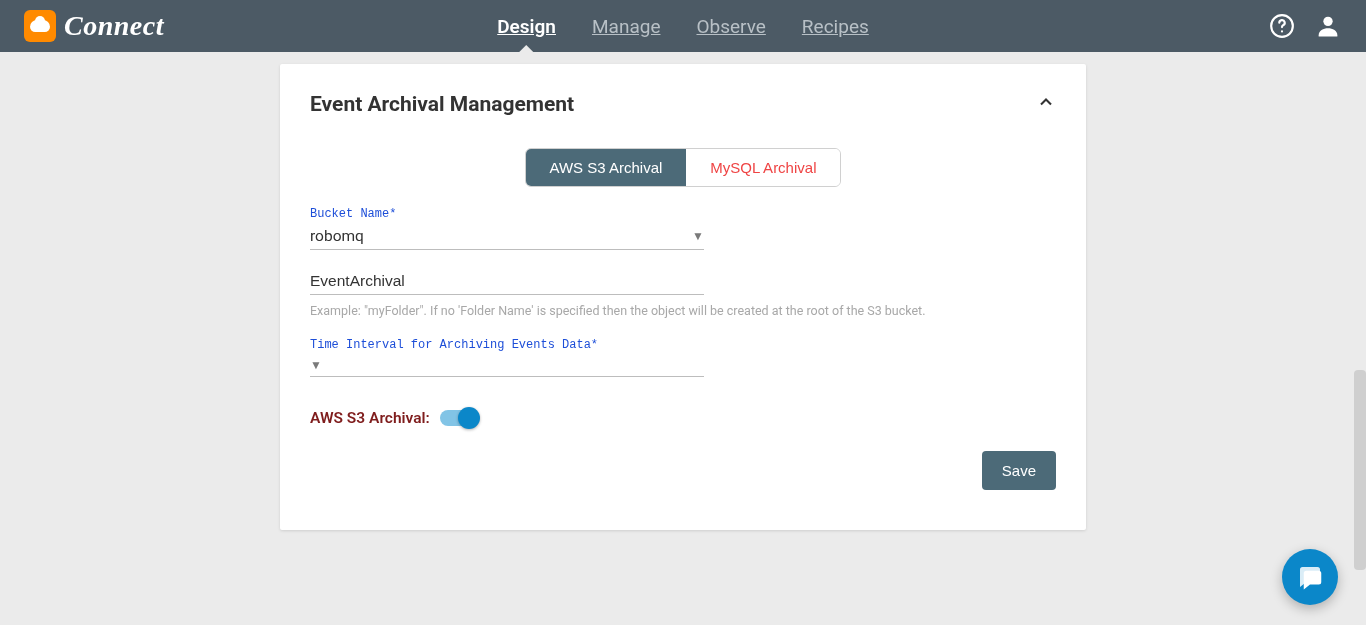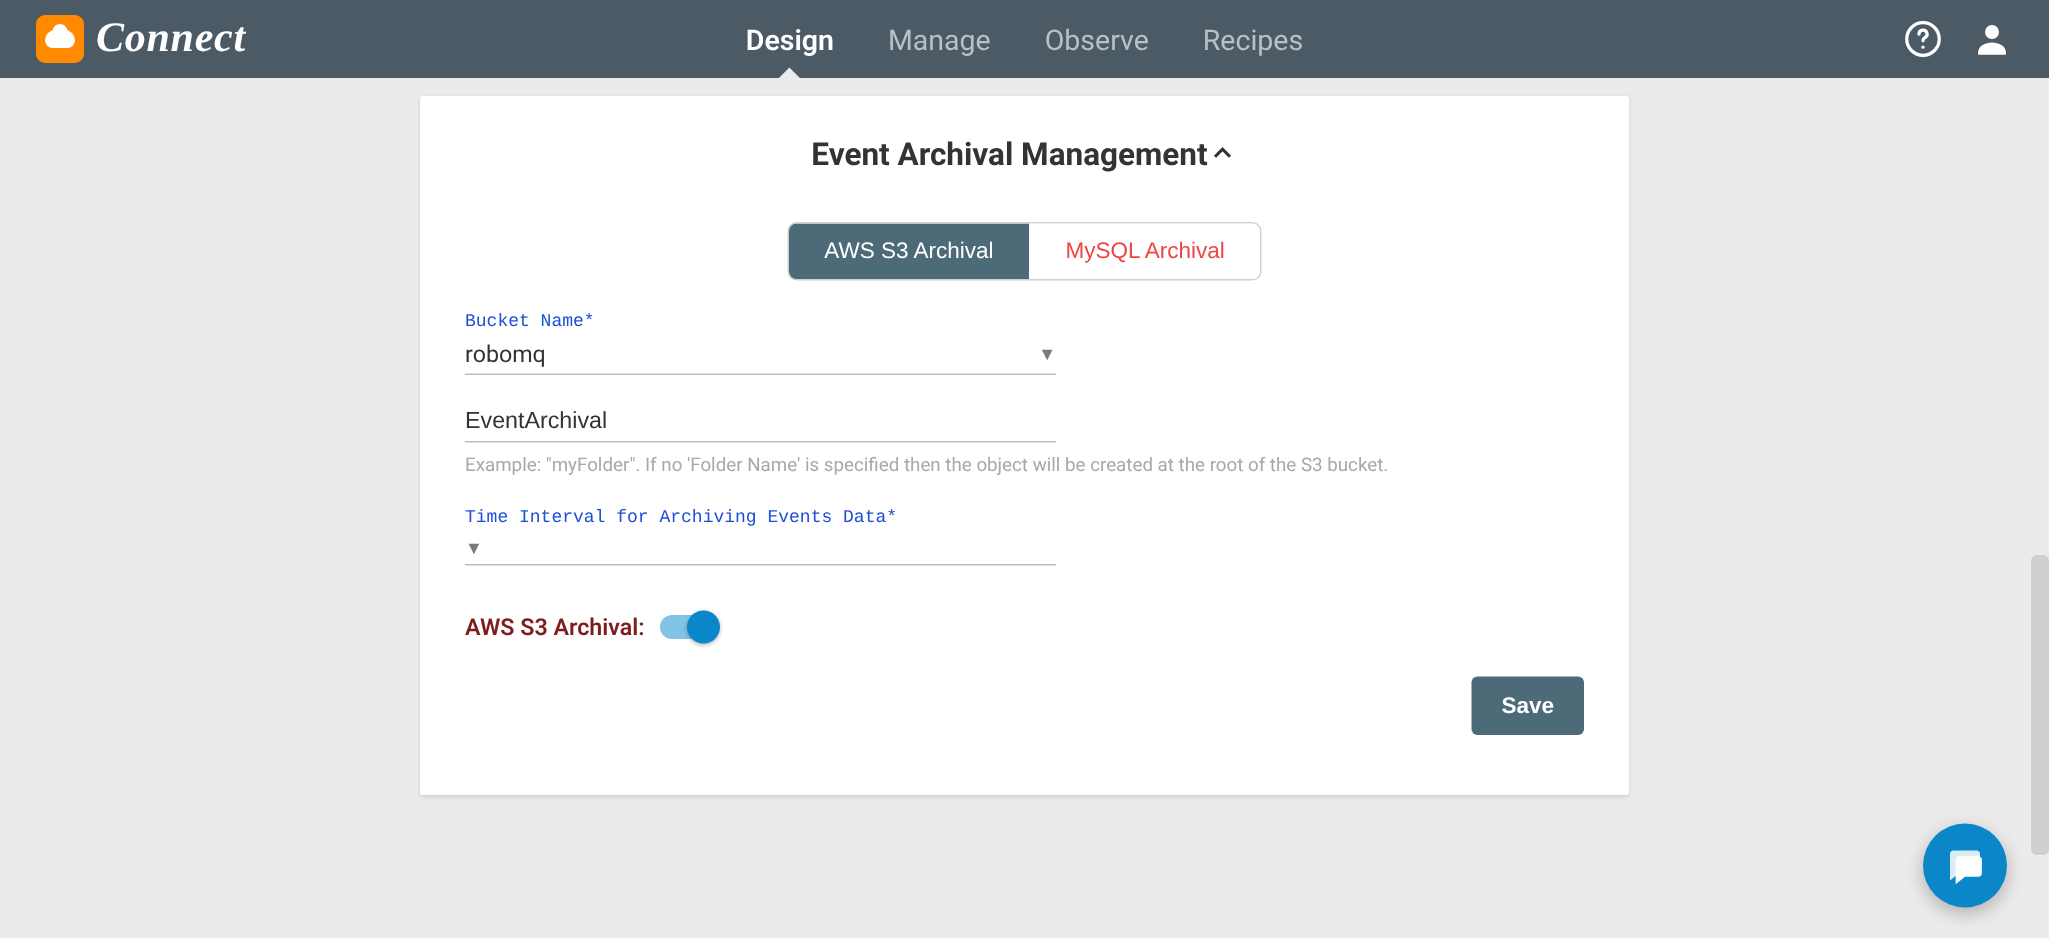--- a/index.html
+++ b/index.html
@@ -49,20 +49,21 @@
     display:flex; gap:36px; height:100%;
     align-items:center;
   }
   .nav-item {
     color:#b8c0c6;
     font-size:19px;
     cursor:pointer;
     height:100%;
     display:flex; align-items:center;
     position:relative;
+    text-decoration:underline;
   }
   .nav-item.active {
     color:#fff;
     font-weight:600;
   }
   .nav-item.active::after {
     content:'';
     position:absolute;
     bottom:-1px; left:50%; transform:translateX(-50%);
     width:0; height:0;
@@ -87,21 +88,21 @@
   }
   .card {
     background:#fff;
     width:806px;
     border-radius:2px;
     box-shadow:0 1px 3px rgba(0,0,0,0.12);
     padding:28px 30px 40px 30px;
     position:relative;
   }
   .card-header {
-    display:flex; justify-content:center; align-items:center;
+    display:flex; justify-content:space-between; align-items:center;
   }
   .card-title {
     font-size:21px;
     font-weight:700;
     color:#333;
   }
   .chevron-btn {
     cursor:pointer;
     color:#333;
   }
@@ -214,21 +215,21 @@
     display:flex; justify-content:flex-end;
     margin-top:24px;
   }
   .save-btn {
     background:#4c6a78;
     color:#fff;
     border:none;
     border-radius:4px;
     padding:11px 20px;
     font-size:15px;
-    font-weight:700;
+    font-weight:400;
     cursor:pointer;
   }
 
   
   .chat-fab {
     position:absolute;
     right:28px; bottom:20px;
     width:56px; height:56px;
     background:#0b87c9;
     border-radius:50%;

